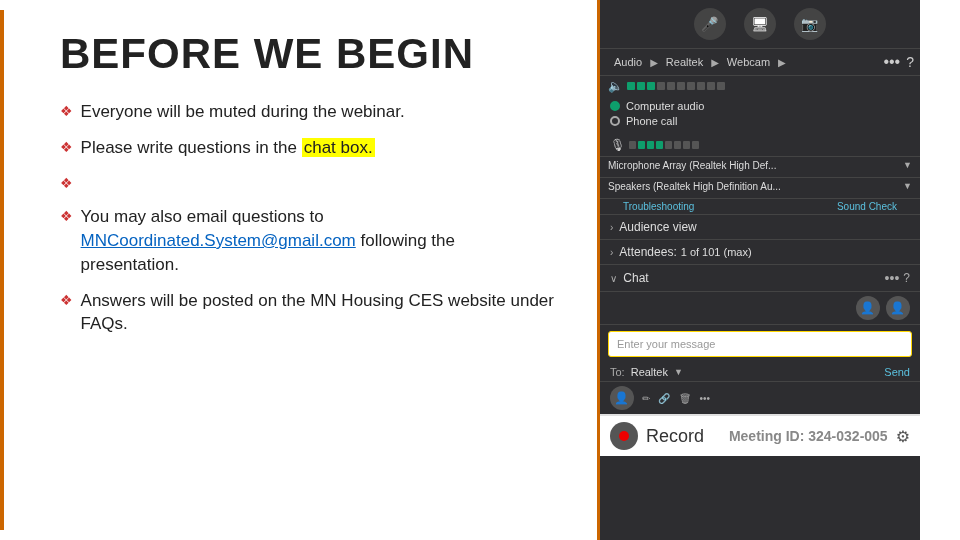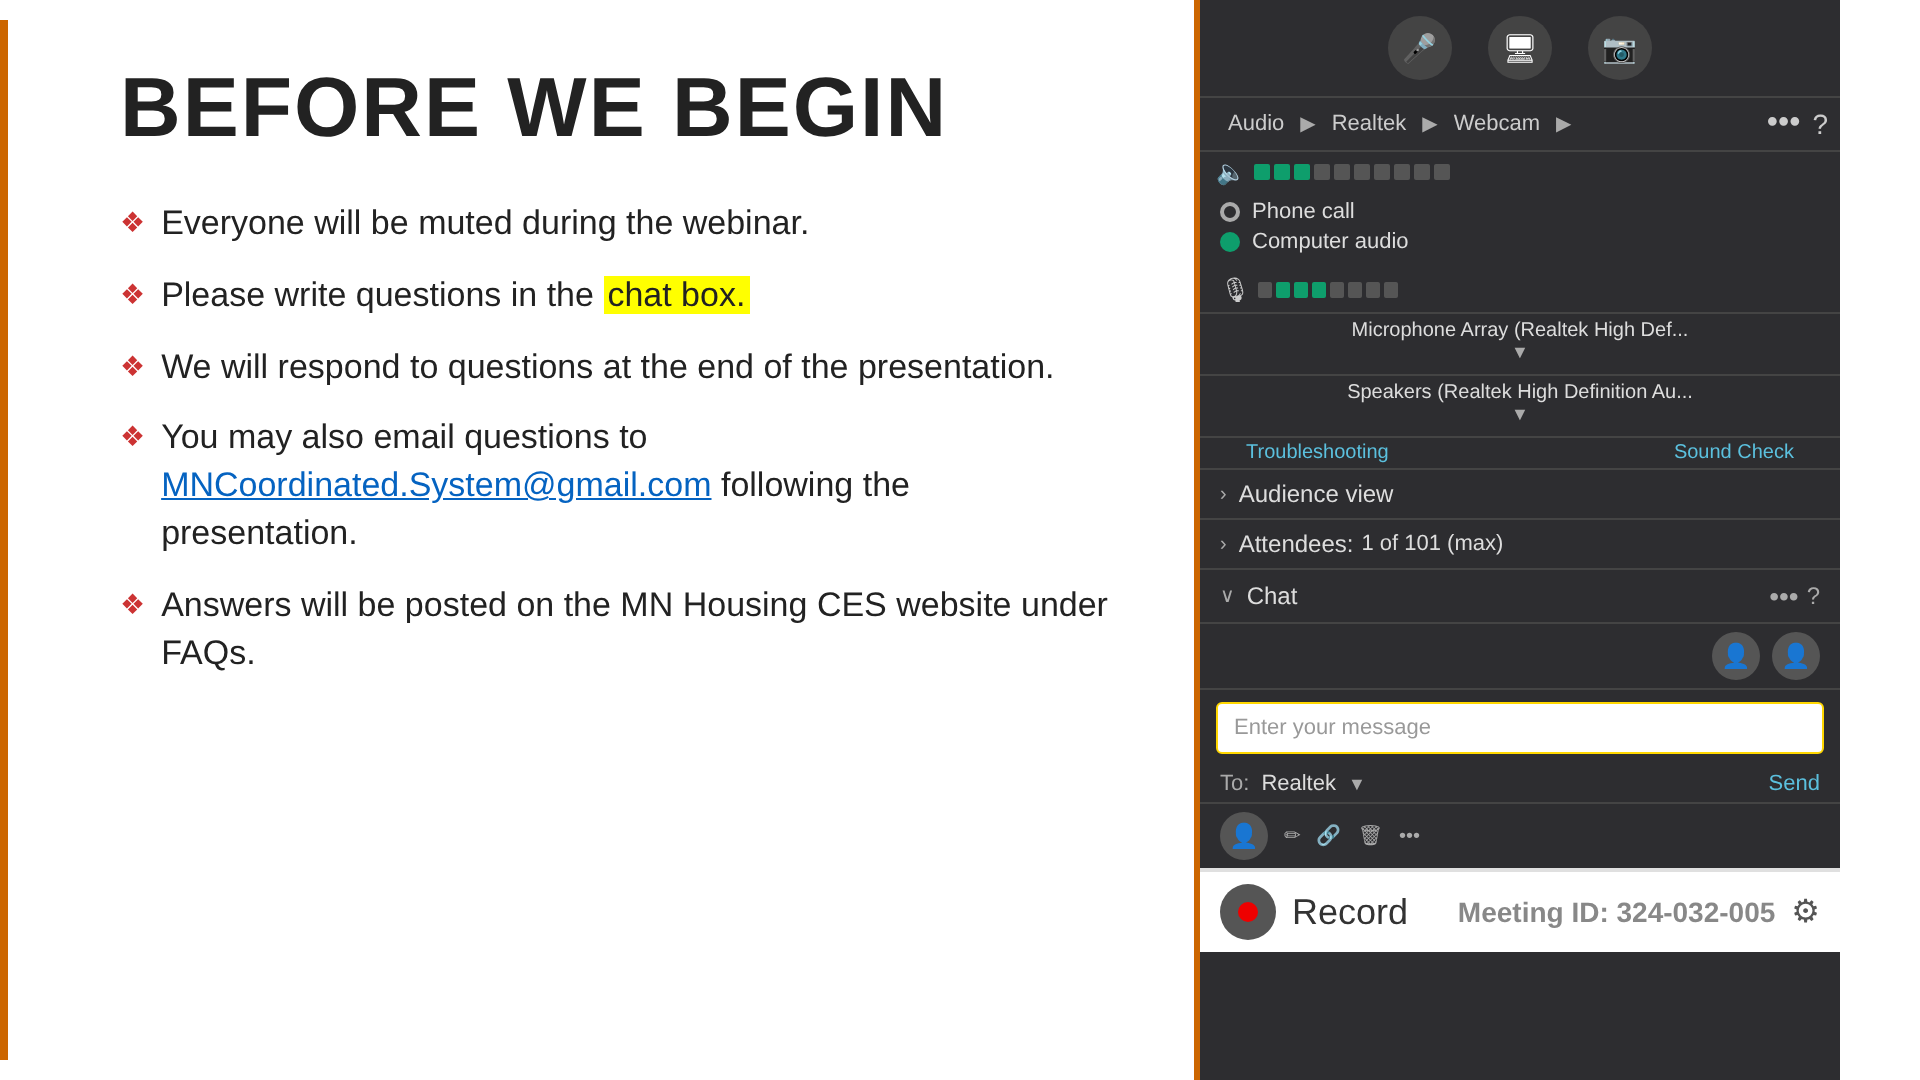--- a/index.html
+++ b/index.html
@@ -201,26 +201,24 @@
 
     
     .device-selector {
       background: #2d2d30;
       padding: 3px 8px;
       border-bottom: 1px solid #444;
     }
 
     .device-row {
       display: flex;
-      align-items: center;
       justify-content: space-between;
       font-size: 10px;
       color: #ccc;
       margin-bottom: 3px;
-      flex-direction: column;
     }
 
     .device-name { font-size: 10px; color: #ddd; }
     .dropdown-arrow { font-size: 9px; color: #aaa; }
 
     
     .speaker-row {
       background: #2d2d30;
       padding: 3px 8px;
       border-bottom: 1px solid #444;
@@ -388,21 +386,20 @@
       <span>Everyone will be muted during the webinar.</span>
     </li>
 
     <li>
       <span class="bullet-diamond">❖</span>
       <span>Please write questions in the <span class="highlight-yellow">chat box.</span></span>
     </li>
 
     <li>
       <span class="bullet-diamond">❖</span>
-      <span>We will respond to questions at the end of the presentation.</span>
     </li>
 
     <li>
       <span class="bullet-diamond">❖</span>
       <span>You may also email questions to <a class="link-blue" href="#">MNCoordinated.System@gmail.com</a> following the presentation.</span>
     </li>
 
     <li>
       <span class="bullet-diamond">❖</span>
       <span>Answers will be posted on the MN Housing CES website under FAQs.</span>
@@ -440,26 +437,26 @@
       <div class="vol-dot"></div>
       <div class="vol-dot"></div>
       <div class="vol-dot"></div>
       <div class="vol-dot"></div>
       <div class="vol-dot"></div>
     </div>
   </div>
 
   <div class="audio-options">
     <div class="audio-option">
+      <span class="radio-dot"></span>
+      <span class="audio-label">Computer audio</span>
+    </div>
+    <div class="audio-option">
       <span class="radio-empty"></span>
       <span class="audio-label">Phone call</span>
-    </div>
-    <div class="audio-option">
-      <span class="radio-dot"></span>
-      <span class="audio-label">Computer audio</span>
     </div>
   </div>
 
   <div class="mic-row">
     <span class="mic-icon-small">🎙</span>
     <div class="vol-bars-row" style="padding:0;gap:2px">
       <div class="v-bar"></div>
       <div class="v-bar lit"></div>
       <div class="v-bar lit"></div>
       <div class="v-bar lit"></div>

